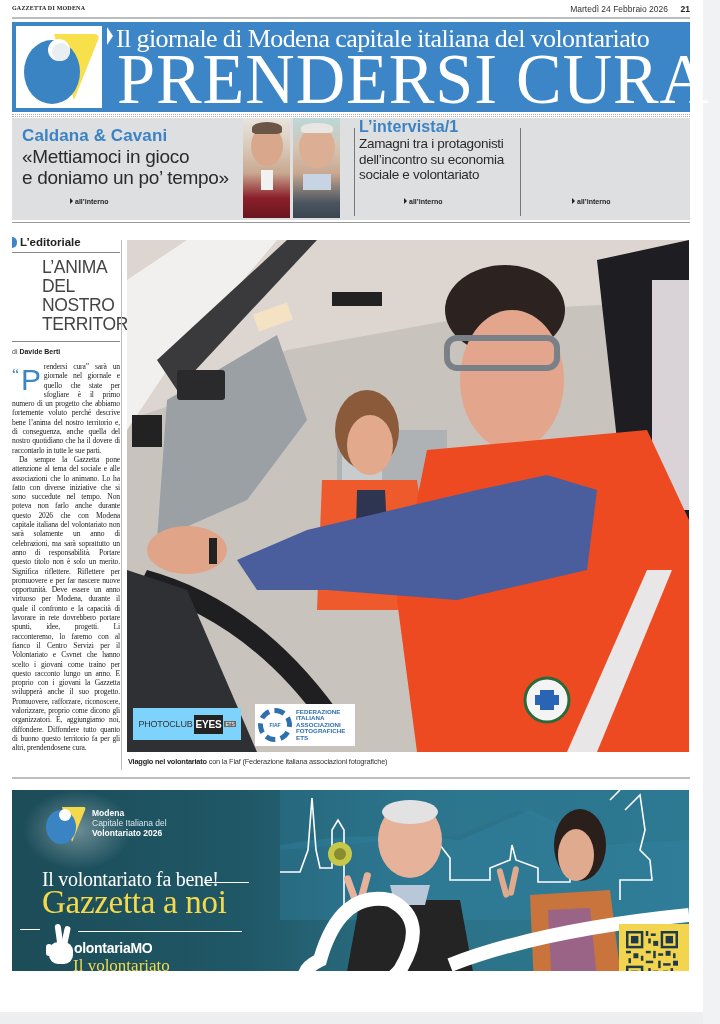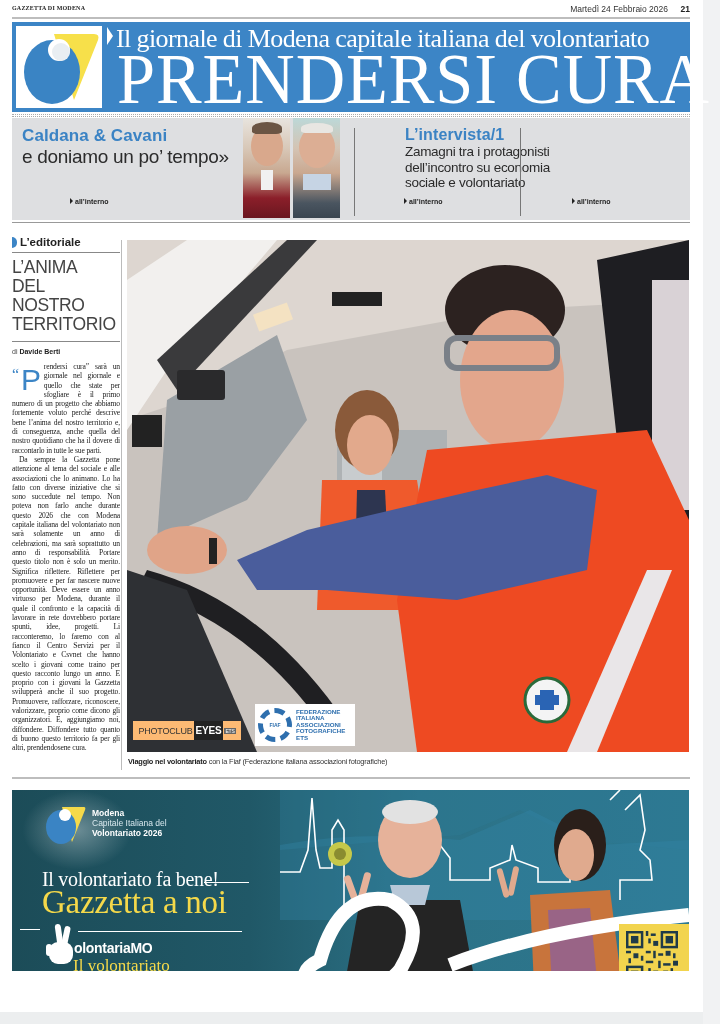--- a/index.html
+++ b/index.html
@@ -29,46 +29,46 @@
   .t1 { position: absolute; left: 10px; top: 8px; width: 225px; }
   .t1 .teaser-title { font-size: 17px; }
   .t1 .teaser-body { font-size: 19px; line-height: 21px; color: #2b2b2b; margin-top: 0px; letter-spacing: -0.3px; }
   .allint { position: absolute; font-size: 7px; font-weight: bold; color: #222; }
   .allint::before { content: ""; display: inline-block; width: 0; height: 0; border-top: 3px solid transparent; border-bottom: 3px solid transparent; border-left: 3px solid #222; margin-right: 2px; vertical-align: 0px; }
   .photo-a { position: absolute; left: 231px; top: 0; width: 47px; height: 100px; background: linear-gradient(180deg, #e8e4de 0%, #d8c8b8 30%, #c8a890 55%, #8b1f2a 80%, #6a1620 100%); }
   .photo-b { position: absolute; left: 281px; top: 0; width: 47px; height: 100px; background: linear-gradient(180deg, #bcd8d8 0%, #d4c4b4 30%, #caa890 55%, #4a5560 85%, #3a4550 100%); }
   .face { position: absolute; border-radius: 50%; }
   .vsep1 { position: absolute; left: 342px; top: 10px; width: 1px; height: 88px; background: #777; }
   .vsep2 { position: absolute; left: 508px; top: 10px; width: 1px; height: 88px; background: #777; }
-  .t2 { position: absolute; left: 347px; top: 8px; width: 160px; margin-left: 46px; }
+  .t2 { position: absolute; left: 347px; top: 0; width: 160px; }
   .t3 { position: absolute; left: 513px; top: 8px; width: 160px; }
   .t2 .teaser-body, .t3 .teaser-body { font-size: 13.5px; line-height: 15.5px; color: #2b2b2b; letter-spacing: -0.3px; }
   .teaser-bottomline { position: absolute; left: 12px; top: 222px; width: 678px; height: 1px; background: #999; }
 
   
   .edit { position: absolute; left: 12px; top: 236px; width: 108px; }
   .edit-kicker { font-weight: bold; font-size: 11.5px; color: #222; display: flex; align-items: flex-end; }
   .edit-kicker .bar { display: inline-block; width: 5px; height: 11px; background: #3c85c6; border-radius: 0 5px 5px 0; margin-right: 3px; }
   .edit-rule { height: 1px; background: #888; margin-top: 4px; }
-  .edit-title { font-size: 17.5px; line-height: 19px; color: #444; margin-top: 5px; letter-spacing: -0.4px; }
+  .edit-title { font-size: 17.5px; line-height: 19px; color: #444; margin-top: 5px; letter-spacing: -0.4px; margin-left: 30px; }
   .edit-rule2 { height: 1px; background: #888; margin-top: 7px; }
   .byline { font-size: 7px; color: #444; margin-top: 6px; }
   .byline b { color: #222; }
   .edit-body { font-family: "Liberation Serif", serif; font-size: 7.6px; line-height: 9.3px; color: #222; text-align: justify; margin-top: 7px; hyphens: auto; letter-spacing: -0.15px; }
   .edit-body p { text-indent: 7px; }
   .edit-body p.first { text-indent: 0; }
   .dropcap { float: left; font-family: "Liberation Sans", sans-serif; font-size: 30px; line-height: 26px; color: #3c85c6; margin-right: 3px; font-weight: 300; }
   .dropcap .q { font-size: 16px; vertical-align: 10px; font-family: "Liberation Serif", serif; margin-right: 2px; }
   .col-sep { position: absolute; left: 121px; top: 240px; width: 1px; height: 530px; background: #bbb; }
   .bottom-rule { position: absolute; left: 12px; top: 777px; width: 678px; height: 2px; background: #bdbdbd; }
 
   
   .mainphoto { position: absolute; left: 127px; top: 240px; width: 562px; height: 512px; overflow: hidden; background: #cfc9c4; }
   .mainphoto svg { display: block; }
-  .badge-photoclub { position: absolute; left: 6px; bottom: 12px; width: 108px; height: 19px; background: #fdba74; font-size: 9px; color: #333; display: flex; align-items: center; justify-content: center; letter-spacing: -0.2px; }
+  .badge-photoclub { position: absolute; left: 6px; bottom: 12px; width: 108px; height: 32px; background: #7dd3fc; font-size: 9px; color: #333; display: flex; align-items: center; justify-content: center; letter-spacing: -0.2px; }
   .badge-photoclub b { background: #222; color: #fff; padding: 4px 2px; margin-left: 1px; font-size: 10px; }
   .badge-photoclub small { font-size: 5px; background: #666; color: #fff; padding: 0 1px; margin-left: 1px; }
   .badge-fiaf { position: absolute; left: 128px; bottom: 6px; width: 100px; height: 42px; background: #fff; display: flex; align-items: center; padding-left: 3px; }
   .fiaf-ring { width: 34px; height: 34px; border-radius: 50%; border: 5px dashed #2e6fae; display: flex; align-items: center; justify-content: center; font-size: 5px; color: #2e6fae; font-weight: bold; flex: none; }
   .fiaf-text { font-size: 6.2px; line-height: 6.6px; color: #2e6fae; margin-left: 4px; font-weight: bold; }
   .caption { position: absolute; left: 128px; top: 757px; font-size: 7.4px; color: #333; letter-spacing: -0.2px; }
   .caption b { color: #222; }
 
   
   .ad { position: absolute; left: 12px; top: 790px; width: 677px; height: 181px; overflow: hidden; background: linear-gradient(90deg, #1c4c58 0%, #205867 35%, #2c7287 60%, #2d7890 100%); }
@@ -114,20 +114,21 @@
   </div>
   <div class="kicker"><span class="tri"></span><span>Il giornale di Modena capitale italiana del volontariato</span></div>
   <div class="bigtitle">PRENDERSI CURA</div>
 </div>
 <div class="dotline"></div>
 
 <div class="teasers">
   <div class="t1">
     <div class="teaser-title">Caldana &amp; Cavani</div>
     <div class="teaser-body">
+      <div>«Mettiamoci in gioco</div>
       <div>e doniamo un po’ tempo»</div>
     </div>
   </div>
   <span class="allint" style="left:58px; top:80px;">all’interno</span>
 
   <div class="photo-a">
     <div class="face" style="left:8px; top:8px; width:32px; height:40px; background:#d9a88c;"></div>
     <div class="face" style="left:9px; top:4px; width:30px; height:12px; background:#6b5544; border-radius:50% 50% 20% 20%;"></div>
     <div style="position:absolute; left:18px; top:52px; width:12px; height:20px; background:#f1f1f1;"></div>
   </div>

